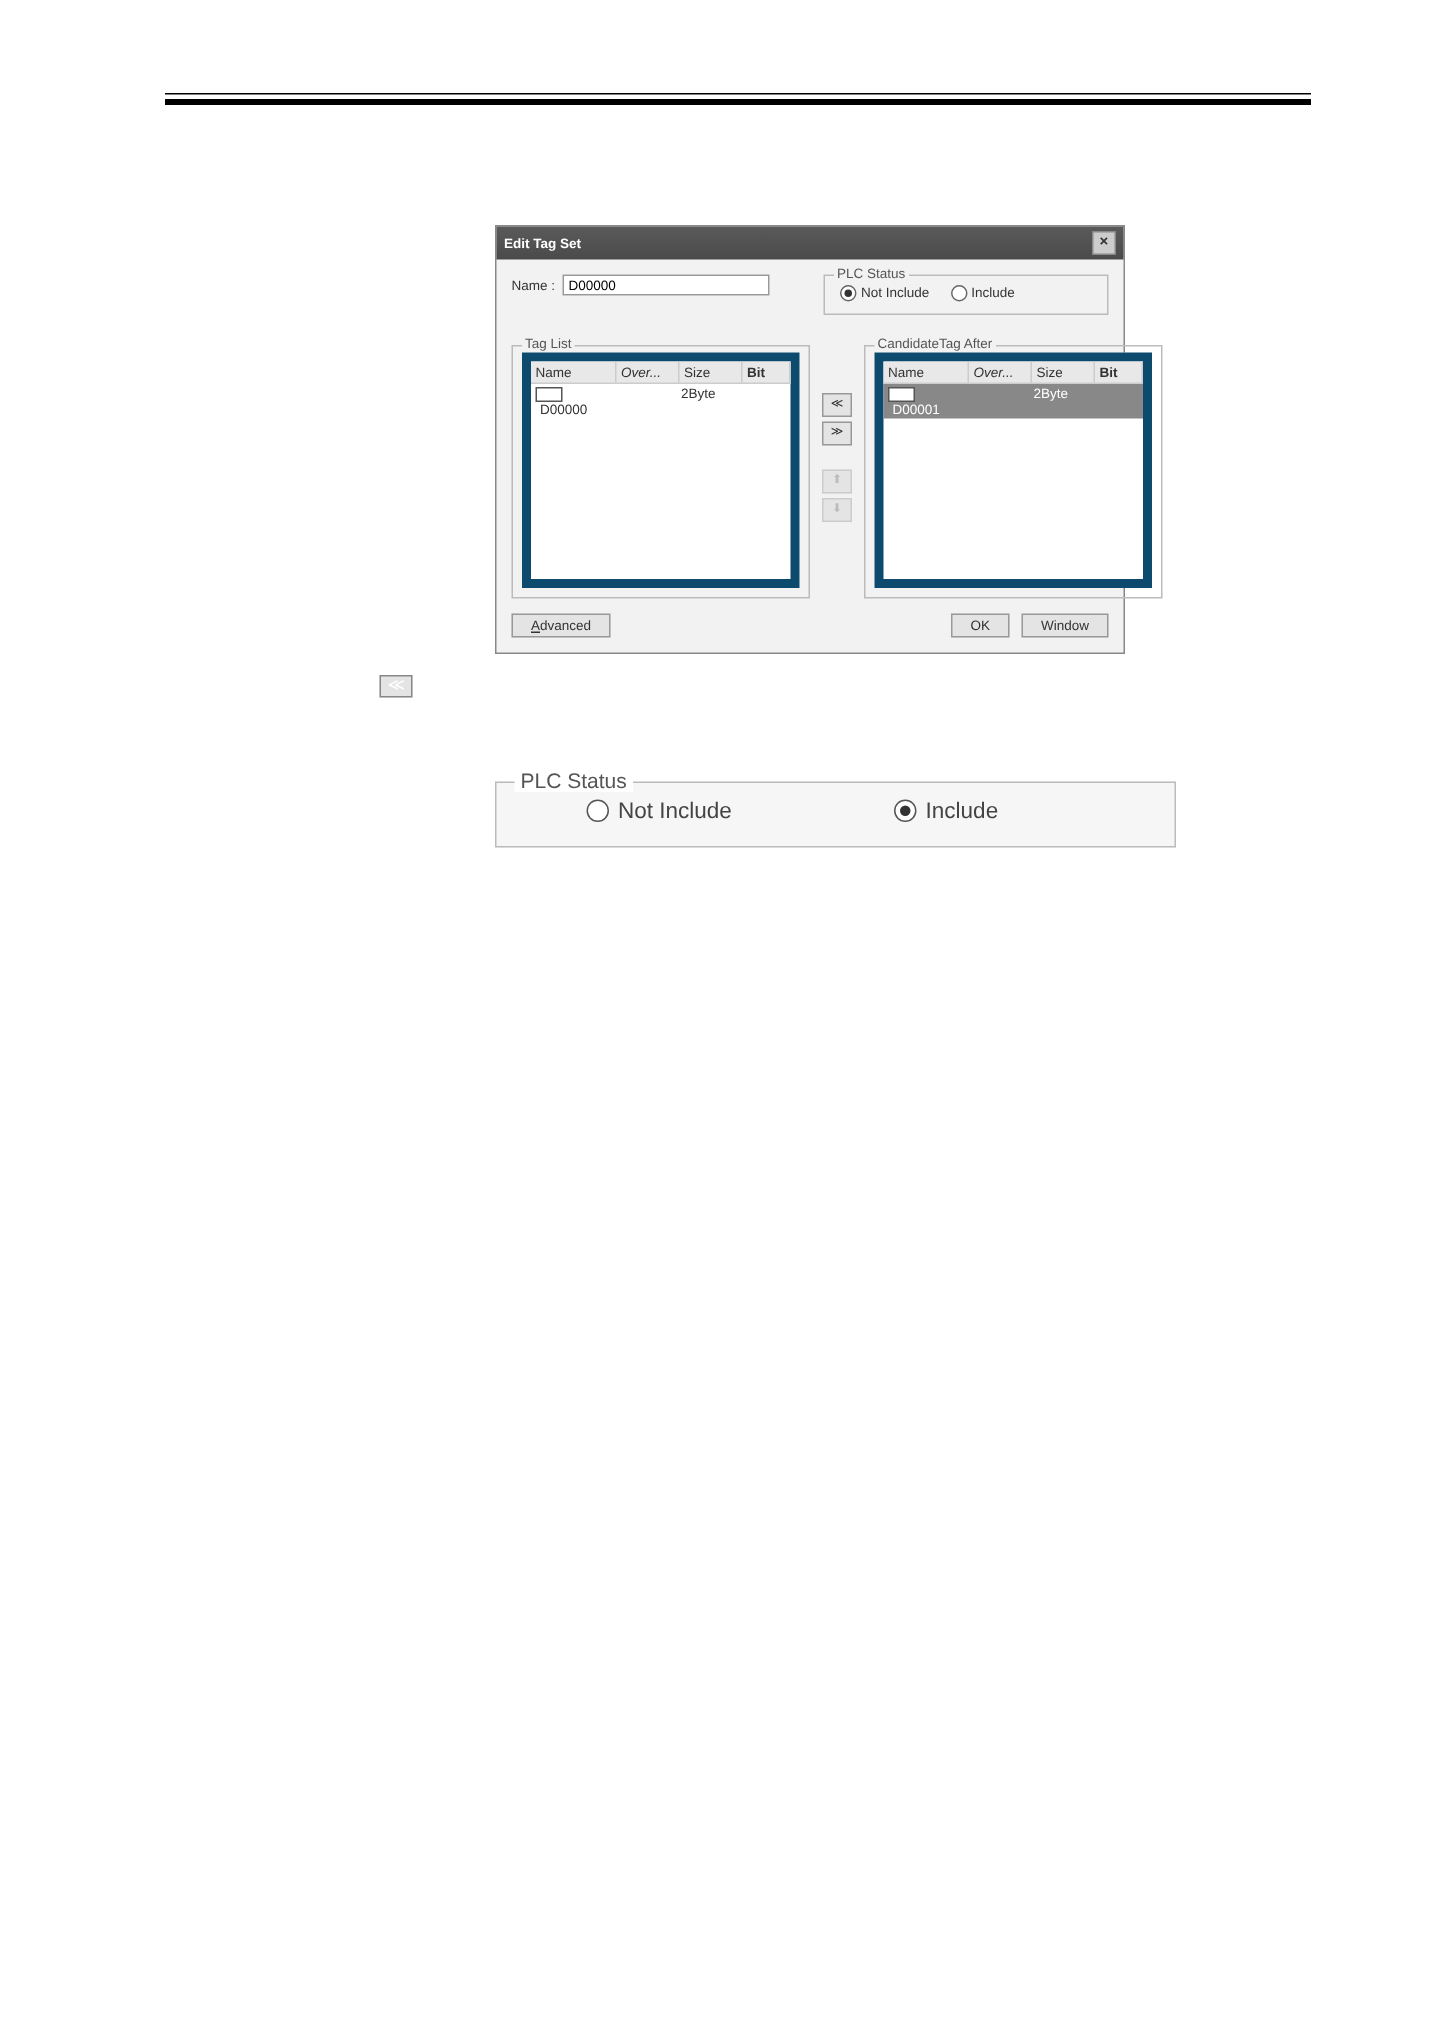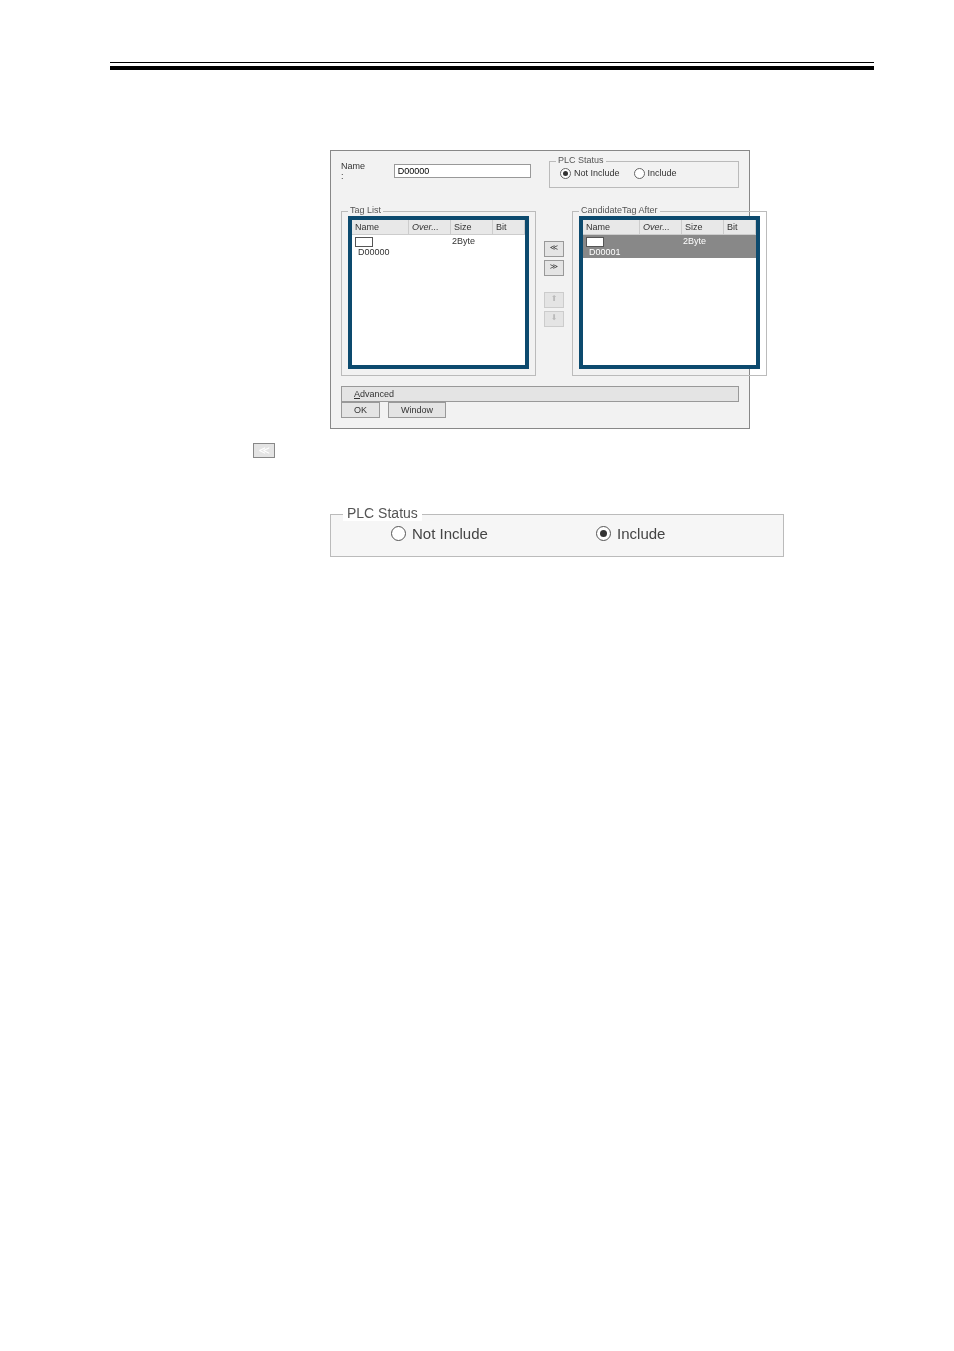--- a/index.html
+++ b/index.html
@@ -70,21 +70,21 @@
   line-height: 14px;
   border: 1px solid #888;
   font-size:10px;
 }
 .dialog-body {
   padding: 10px;
 }
 .name-row {
   display: flex;
   align-items: center;
-  gap: 24px;
+  gap: 5px;
   margin-bottom: 10px;
 }
 .name-row input {
   border: 1px solid #999;
   font-size: 9px;
   padding: 1px 3px;
   width: 130px;
   background:#fff;
 }
 .fieldset {
@@ -101,39 +101,39 @@
   padding: 0 2px;
   font-size: 9px;
   color:#555;
 }
 .mid-cols {
   display: flex;
   gap: 6px;
   align-items: stretch;
 }
 .list-box {
-  border: 4px solid #0c4a6e;
+  border: 6px solid #0c4a6e;
   background: #fff;
   height: 145px;
   width: 173px;
   font-size: 9px;
 }
 .list-header {
   display: flex;
   background: #e8e8e8;
   border-bottom: 1px solid #ccc;
 }
 .list-header span {
   padding: 2px 3px;
   border-right: 1px solid #ccc;
 }
 .col-name { width: 50px; }
 .col-over { width: 35px; font-style: italic; }
 .col-size { width: 35px; }
-.col-bit { width: 25px; }
+.col-bit { width: 25px; font-weight: bold; }
 .list-row {
   display: flex;
   padding: 0;
 }
 .list-row span {
   padding: 1px 3px;
 }
 .list-row.selected {
   background: #888;
   color: #fff;
@@ -177,21 +177,20 @@
 }
 .radio.selected::after {
   content:"";
   width:5px;height:5px;background:#333;border-radius:50%;
   position:absolute;top:2px;left:2px;
 }
 .bottom-row {
   display: flex;
   justify-content: space-between;
   margin-top: 10px;
-  flex-direction: column;
 }
 .btn {
   border: 1px solid #999;
   background: #e4e4e4;
   padding: 2px 12px;
   font-size: 9px;
 }
 .btn-group {
   display: flex;
   gap: 8px;
@@ -260,20 +259,24 @@
   <div class="top-rule-thin"></div>
   <div class="top-rule-thick"></div>
 
   <div class="step-item">
     <div class="step-num">5.</div>
     <div class="step-text">In the Candidate Tag List Area, click the tag that you want to add. In this example, click D00001.</div>
   </div>
 
   <div class="screenshot-frame">
     <div class="dialog">
+      <div class="dialog-titlebar">
+        <span>Edit Tag Set</span>
+        <span class="close-x">×</span>
+      </div>
       <div class="dialog-body">
         <div style="display:flex;gap:18px;">
           <div style="flex:1">
             <div class="name-row">
               <span>Name :</span>
               <input type="text" value="D00000" style="">
             </div>
           </div>
           <div style="flex:1">
             <div class="fieldset" style="margin-top:0">

